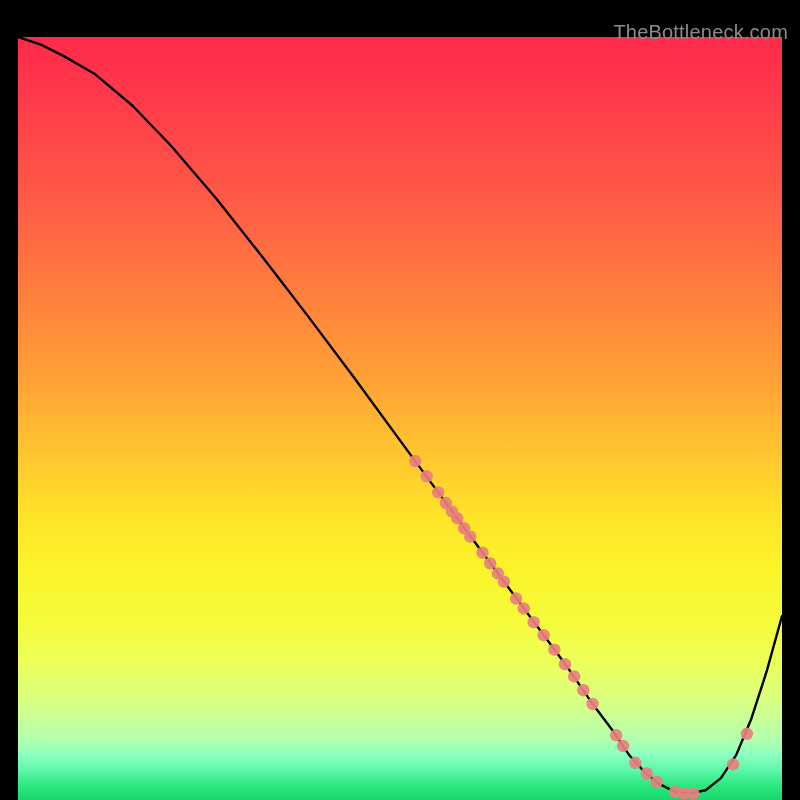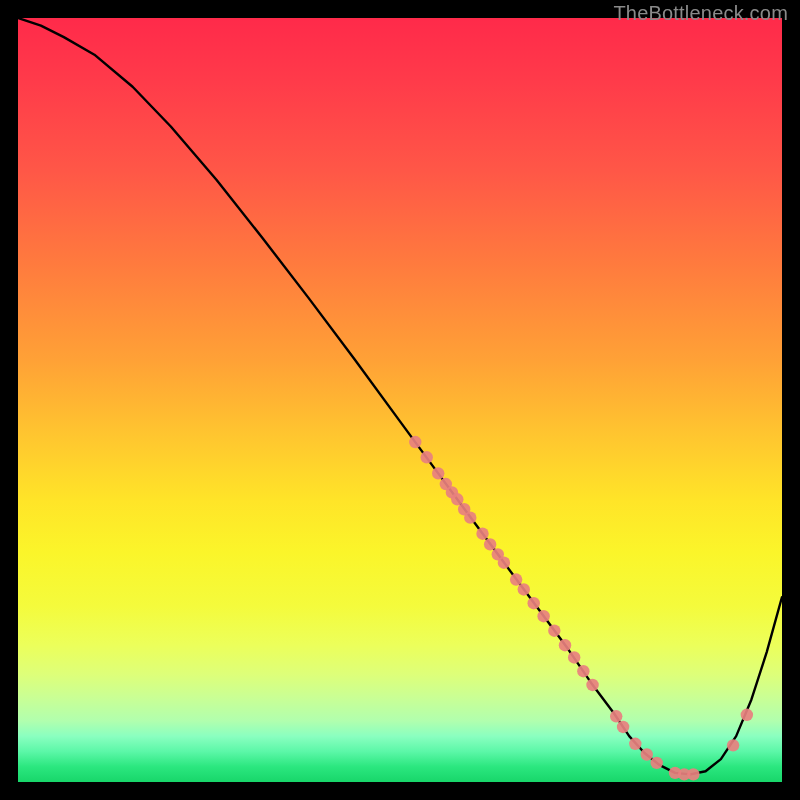--- a/index.html
+++ b/index.html
@@ -8,20 +8,21 @@
     width: 800px;
     height: 800px;
     background: #000;
     font-family: Arial, Helvetica, sans-serif;
   }
   .stage {
     position: relative;
     width: 800px;
     height: 576px;
     background: #000;
+    margin-top: 19px;
   }
   .plot {
     position: absolute;
     left: 18px;
     top: 18px;
     width: 764px;
     height: 764px;
     overflow: hidden;
   }
   .gradient {

